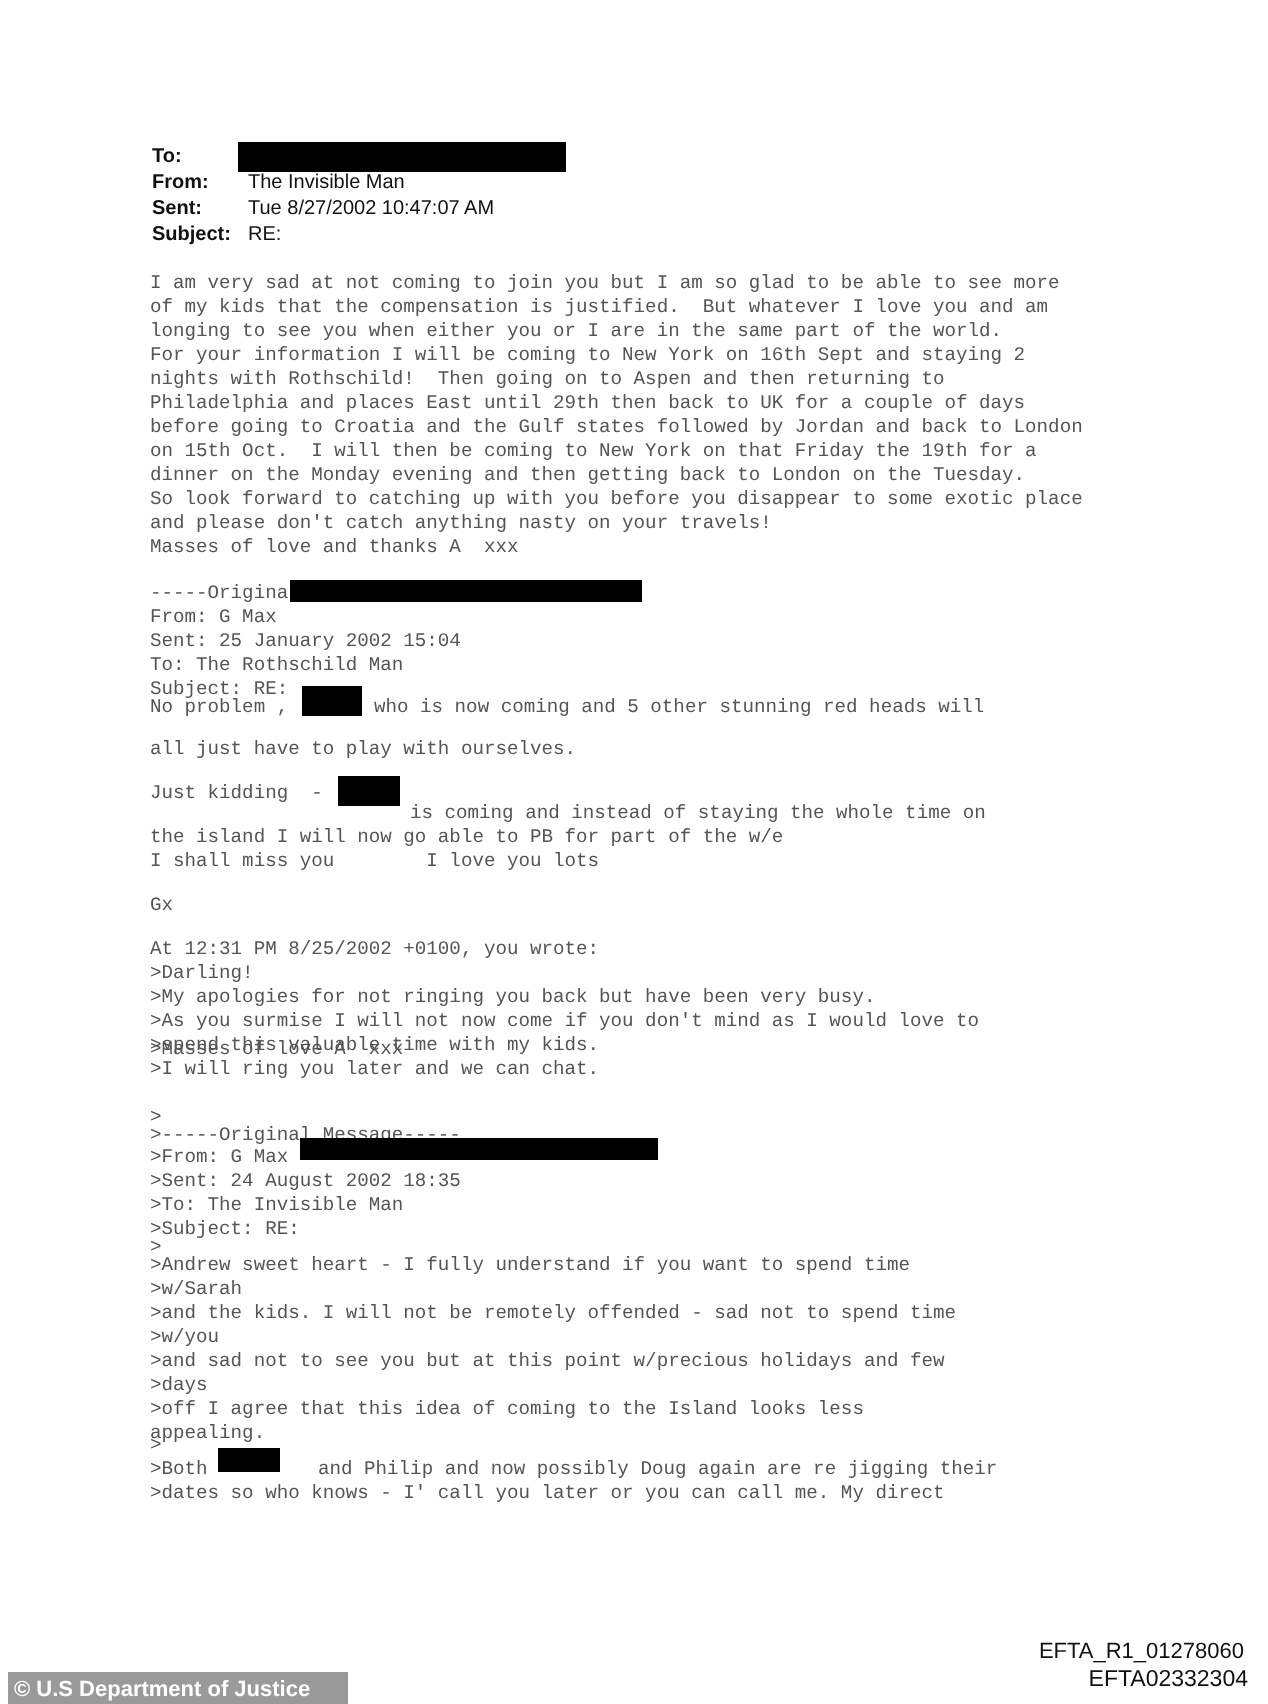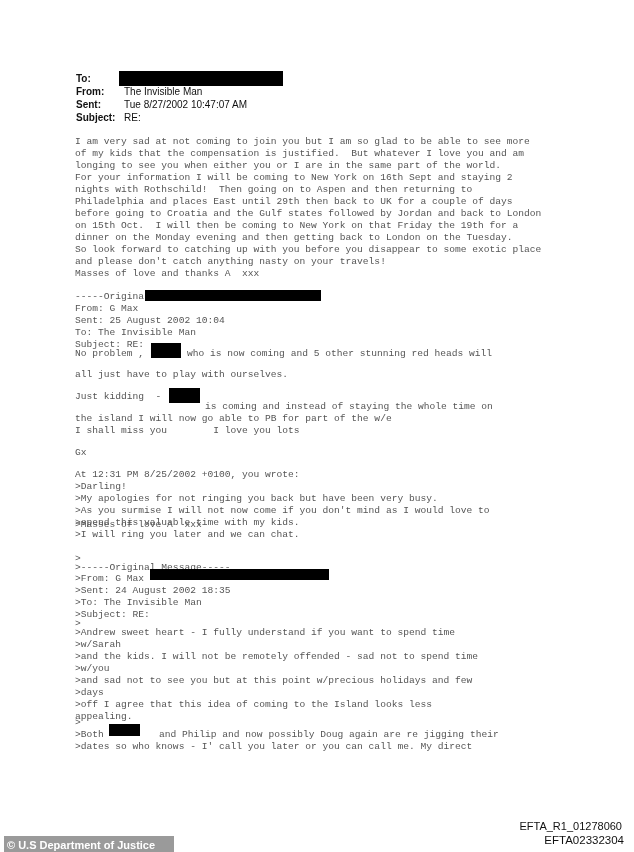--- a/index.html
+++ b/index.html
@@ -39,22 +39,22 @@
   <div class="mono" style="top:232px">dinner on the Monday evening and then getting back to London on the Tuesday.</div>
   <div class="mono" style="top:244px">So look forward to catching up with you before you disappear to some exotic place</div>
   <div class="mono" style="top:256px">and please don't catch anything nasty on your travels!</div>
   <div class="mono" style="top:268px">Masses of love and thanks A  xxx</div>
 </div>
 
 <div>
   <div class="mono" style="top:291px">-----Original Message-----</div>
   <div class="mono" style="top:303px">From: G Max</div>
   <div class="redact" style="left:145px;top:290px;width:176px;height:11px;top:290px;"></div>
-  <div class="mono" style="top:315px">Sent: 25 August 2002 10:04</div>
-  <div class="mono" style="top:327px">To: The Invisible Man</div>
+  <div class="mono" style="top:315px">Sent: 25 January 2002 15:04</div>
+  <div class="mono" style="top:327px">To: The Rothschild Man</div>
   <div class="mono" style="top:339px">Subject: RE:</div>
 
   <div class="mono" style="top:348px">No problem ,</div>
   <div class="redact" style="left:151px;top:343px;width:30px;height:15px;"></div>
   <div class="mono" style="top:348px;left:187px">who is now coming and 5 other stunning red heads will</div>
 
   <div class="mono" style="top:369px">all just have to play with ourselves.</div>
 
   <div class="mono" style="top:391px">Just kidding  -</div>
   <div class="redact" style="left:169px;top:388px;width:31px;height:15px;"></div>

